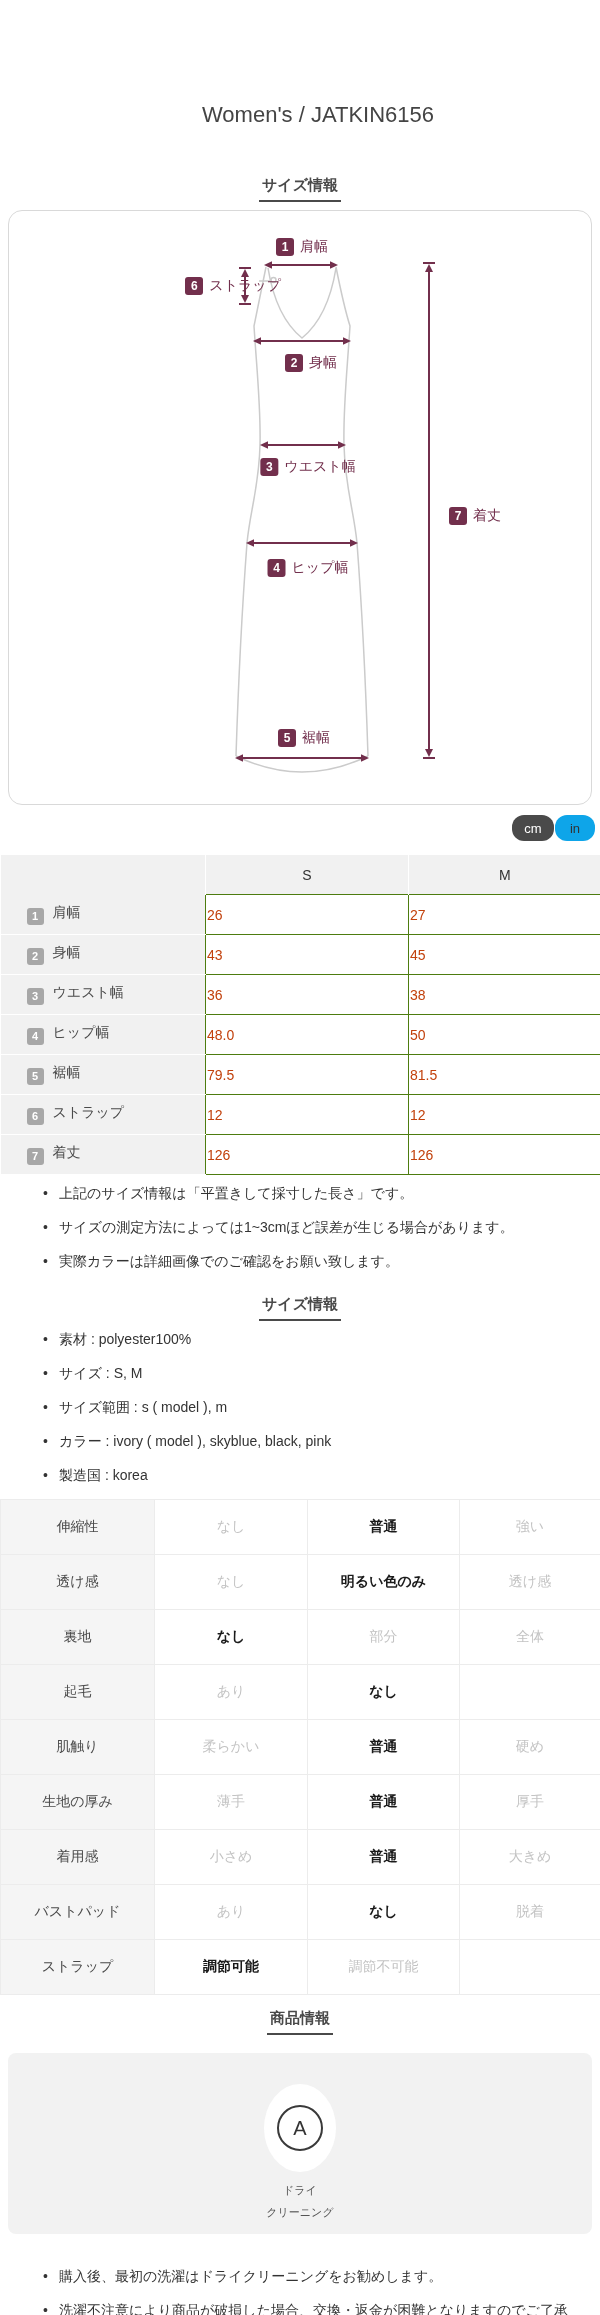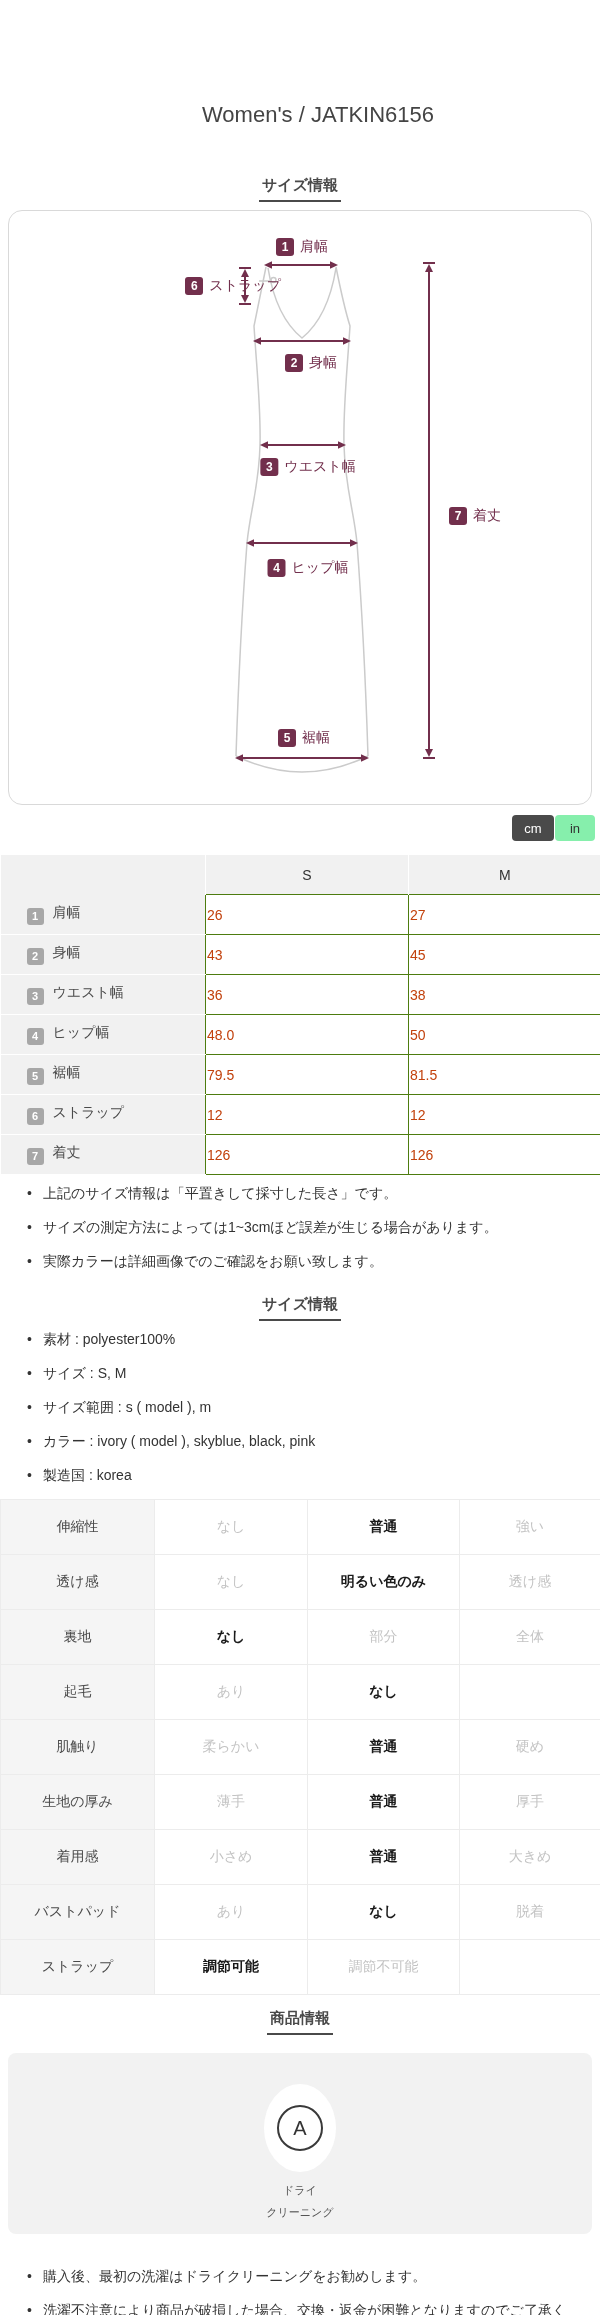--- a/index.html
+++ b/index.html
@@ -24,37 +24,37 @@
   .dl2{left:302px;top:143px;transform:translateX(-50%);}
   .dl3{left:299px;top:247px;transform:translateX(-50%);}
   .dl4{left:299px;top:348px;transform:translateX(-50%);}
   .dl5{left:295px;top:518px;transform:translateX(-50%);}
   .dl6{right:310px;top:66px;}
   .dl7{left:440px;top:296px;}
 
   
   .unit-row{display:flex;justify-content:flex-end;margin:10px 5px 0 0;gap:1px;}
   .unit-btn{height:26px;display:flex;align-items:center;justify-content:center;
-    font-size:13px;border:none;cursor:pointer;border-radius:4px;}
+    font-size:13px;border:none;cursor:pointer;border-radius:12px;}
   .unit-cm{width:42px;background:#4a4a4a;color:#fff;}
-  .unit-in{width:40px;background:#86efac;color:#333;}
+  .unit-in{width:40px;background:#0ea5e9;color:#333;}
 
   
   table{border-collapse:collapse;width:600px;table-layout:fixed;}
   .stable{margin-top:14px;}
   .stable th{height:37px;background:#f1f1f1;font-weight:normal;font-size:14px;color:#333;
     border-left:1px solid #fff;}
   .stable td{height:37px;font-size:14px;}
   .stable td.lab{background:#f1f1f1;border-bottom:1px solid #fff;padding-left:26px;color:#4a4a4a;width:205px;}
   .stable td.val{border:1px solid #4d7c0f;text-align:left;color:#c2410c;}
   .badge-g{display:inline-flex;width:17px;height:17px;background:#a7a7a7;color:#fff;border-radius:3px;
     font-size:11px;font-weight:bold;align-items:center;justify-content:center;margin-right:9px;vertical-align:-3px;}
 
   
-  .blist{list-style:none;margin:0;padding:0 20px 0 25px;}
+  .blist{list-style:none;margin:0;padding:0 20px 0 41px;}
   .blist li{position:relative;padding-left:18px;margin-bottom:14px;font-size:14px;line-height:20px;color:#333;}
   .blist li::before{content:"\2022";position:absolute;left:2px;top:0;color:#333;}
   .notes1{margin-top:8px;}
   .ilist{margin-top:8px;}
   .notes3{margin-top:32px;}
 
   
   .ptable{margin-top:14px;}
   .ptable td{border:1px solid #ececec;height:52px;font-size:14px;text-align:center;}
   .ptable td.plab{background:#f5f5f5;color:#4a4a4a;width:154px;border-color:#ececec;}

